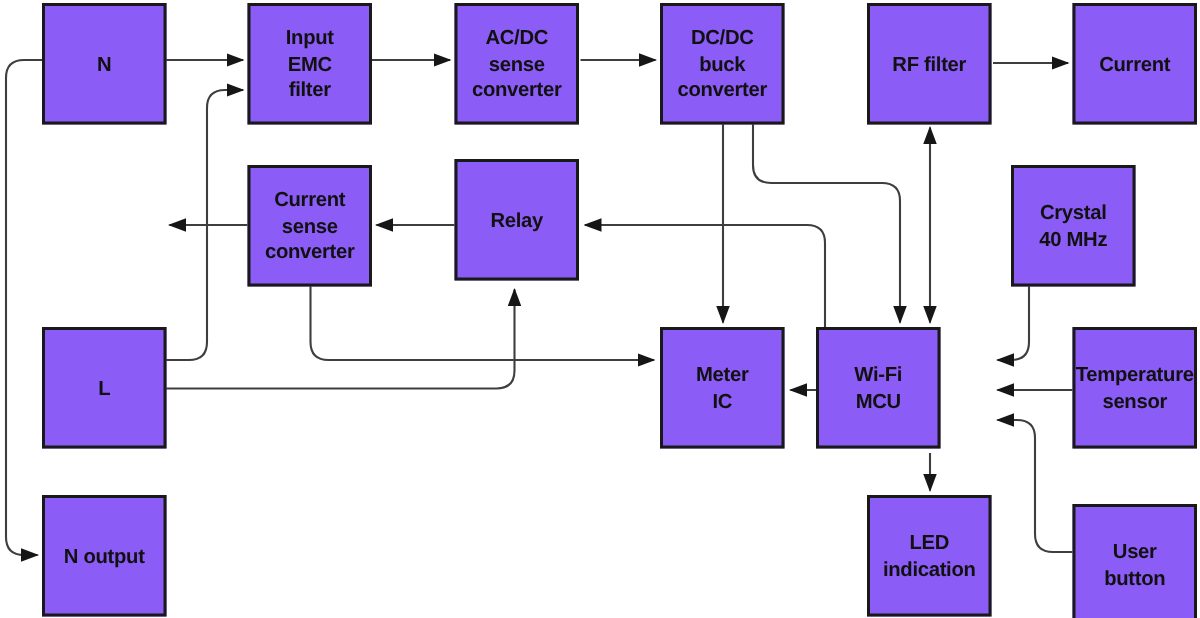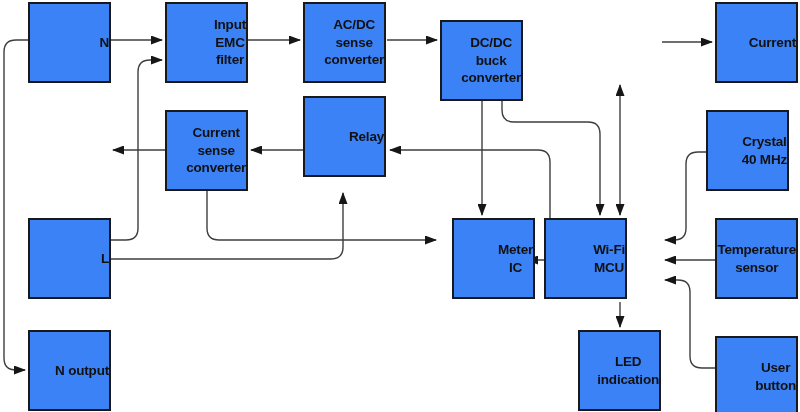--- a/index.html
+++ b/index.html
@@ -3,39 +3,39 @@
 <meta charset="utf-8">
 <style>
   html,body{margin:0;padding:0;background:#ffffff;}
   .canvas{
     position:relative;width:800px;height:412px;background:#ffffff;
     font-family:"Liberation Sans",sans-serif;overflow:hidden;
   }
   .wires{position:absolute;left:0;top:0;width:800px;height:412px;}
   .block{
     position:absolute;width:83px;height:81px;box-sizing:border-box;
-    border:2.5px solid #191919;background:#3b82f6;
-    display:flex;align-items:center;justify-content:flex-end;
+    border:2.5px solid #191919;background:#8b5cf6;
+    display:flex;align-items:center;justify-content:center;
     text-align:center;color:#111111;
     font-size:13.5px;font-weight:600;line-height:1.32;letter-spacing:-0.2px;
   }
   .block span{white-space:pre-line;}
   
   .b-n{left:28px;top:2px}
   .b-emc{left:165px;top:2px}
   .b-acdc{left:303px;top:2px}
-  .b-dcdc{left:440px;top:20px}
+  .b-dcdc{left:440px;top:2px}
   .b-rf{left:578px;top:2px}
   .b-ant{left:715px;top:2px}
   .b-lout{left:28px;top:110px}
   .b-csr{left:165px;top:110px}
-  .b-relay{left:303px;top:96px}
-  .b-xtal{left:706px;top:110px}
+  .b-relay{left:303px;top:106px}
+  .b-xtal{left:674px;top:110px}
   .b-l{left:28px;top:218px}
-  .b-meter{left:452px;top:218px}
+  .b-meter{left:440px;top:218px}
   .b-mcu{left:544px;top:218px}
   .b-temp{left:715px;top:218px}
   .b-nout{left:28px;top:330px}
   .b-led{left:578px;top:330px}
   .b-user{left:715px;top:336px}
   path.wire{fill:none;stroke:#3e3e3e;stroke-width:1.4px;}
 </style>
 </head>
 <body>
 
@@ -80,20 +80,23 @@
   <div class="block b-acdc">
     <span>AC/DC
 sense
 converter</span>
   </div>
   <div class="block b-dcdc">
     <span>DC/DC
 buck
 converter</span>
   </div>
+  <div class="block b-rf">
+    <span>RF filter</span>
+  </div>
   <div class="block b-ant">
     <span>Current</span>
   </div>
   <div class="block b-csr">
     <span>Current
 sense
 converter</span>
   </div>
   <div class="block b-relay">
     <span>Relay</span>

